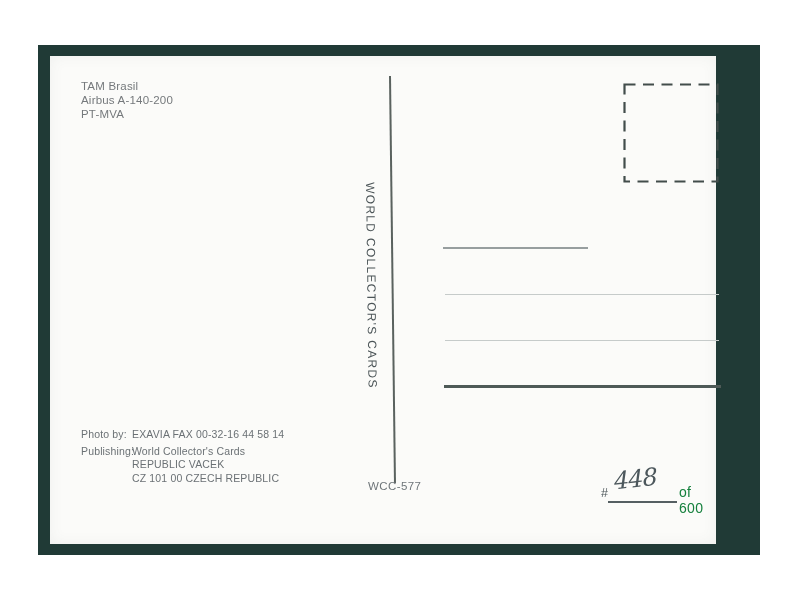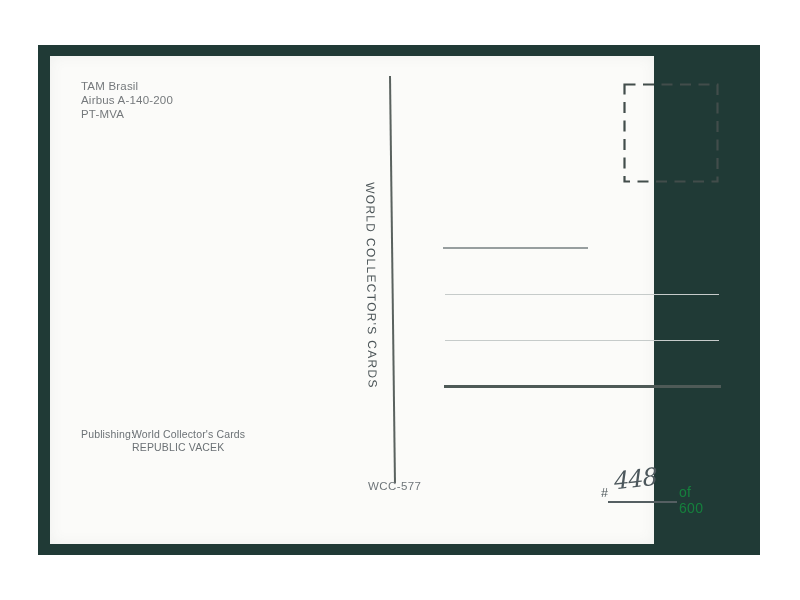--- a/index.html
+++ b/index.html
@@ -16,21 +16,21 @@
     left: 38px;
     top: 45px;
     width: 722px;
     height: 510px;
     background: #203a36;
   }
   .postcard {
     position: absolute;
     left: 12px;
     top: 11px;
-    width: 604px;
+    width: 666px;
     height: 488px;
     background: #fbfbf9;
     box-shadow: inset 0 0 14px rgba(90,100,95,0.07);
   }
   .abs { position: absolute; }
 
   
   .aircraft-info {
     left: 31px;
     top: 23px;
@@ -153,27 +153,35 @@
 
     <div class="abs divider-line"></div>
     <div class="abs brand-vertical">WORLD COLLECTOR'S CARDS</div>
 
     <div class="abs address-line line-1"></div>
     <div class="abs address-line line-2"></div>
     <div class="abs address-line line-3"></div>
     <div class="abs address-line line-4"></div>
 
     <div class="abs credits">
+      <div class="credit-row first">
+        <span class="credit-label">Photo by:</span>
+        <span class="credit-value">EXAVIA FAX 00-32-16 44 58 14</span>
+      </div>
       <div class="credit-row">
         <span class="credit-label">Publishing:</span>
         <span class="credit-value">World Collector's Cards</span>
       </div>
       <div class="credit-row">
         <span class="credit-label"></span>
         <span class="credit-value">REPUBLIC VACEK</span>
+      </div>
+      <div class="credit-row">
+        <span class="credit-label"></span>
+        <span class="credit-value">CZ 101 00 CZECH REPUBLIC</span>
       </div>
     </div>
 
     <div class="abs card-number">WCC-577</div>
 
     <div>
       <span class="abs edition-hash">#</span>
       <span class="abs edition-number">448</span>
       <div class="abs edition-underline"></div>
       <span class="abs edition-total">of 600</span>

